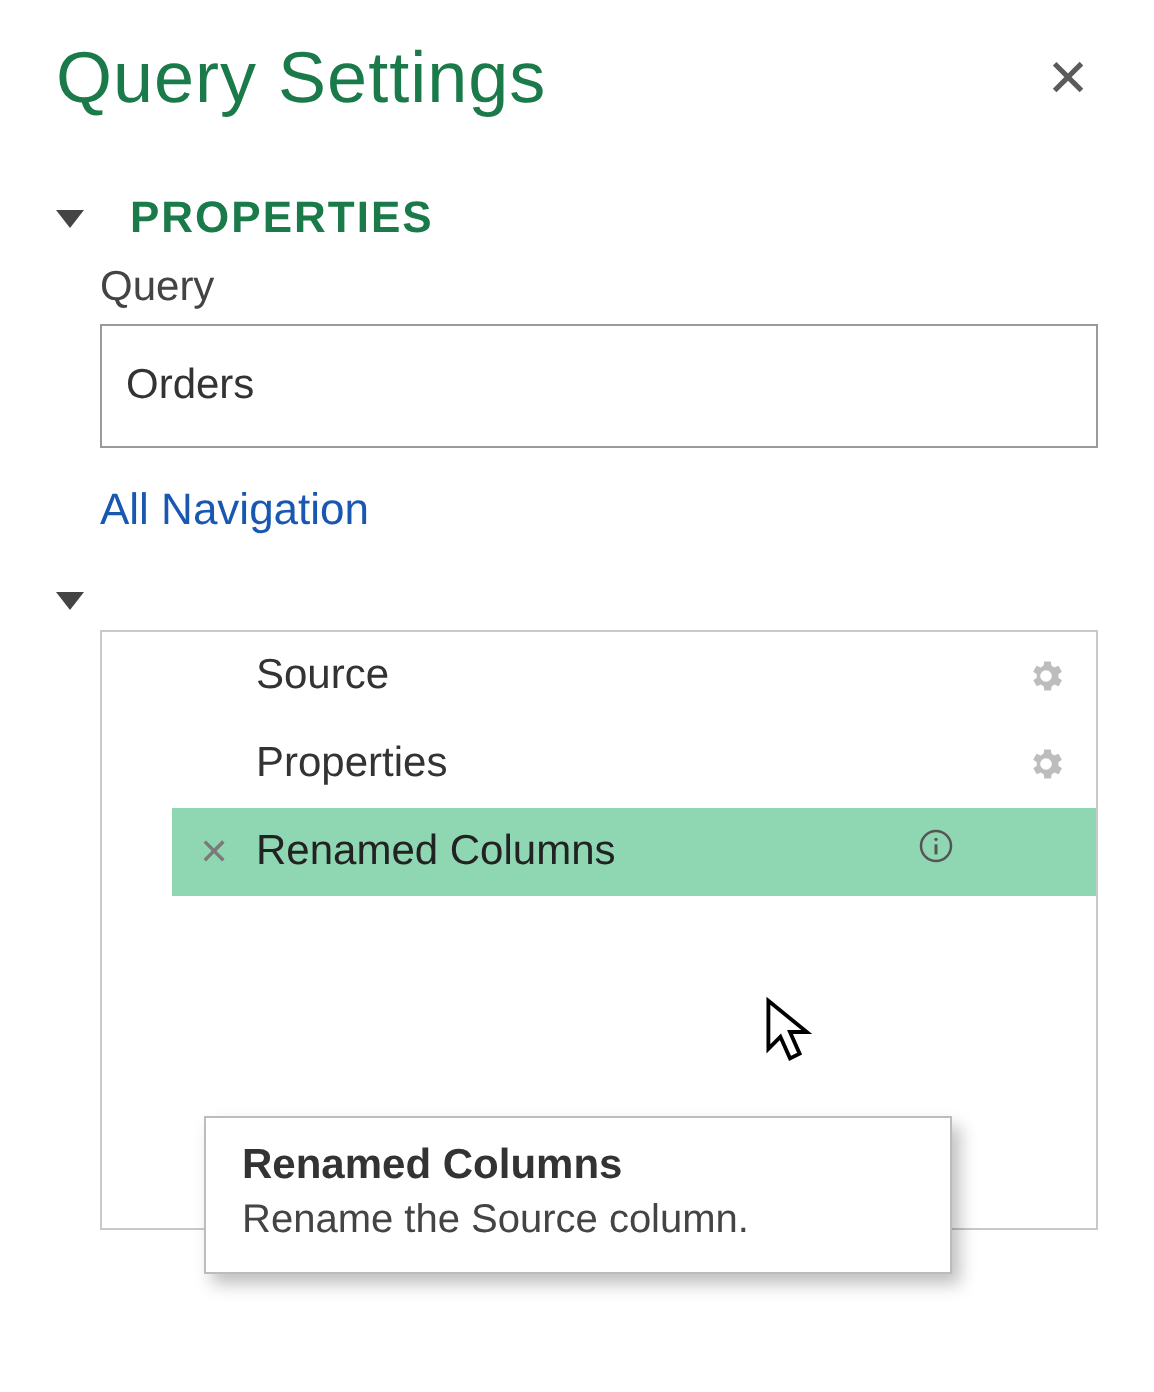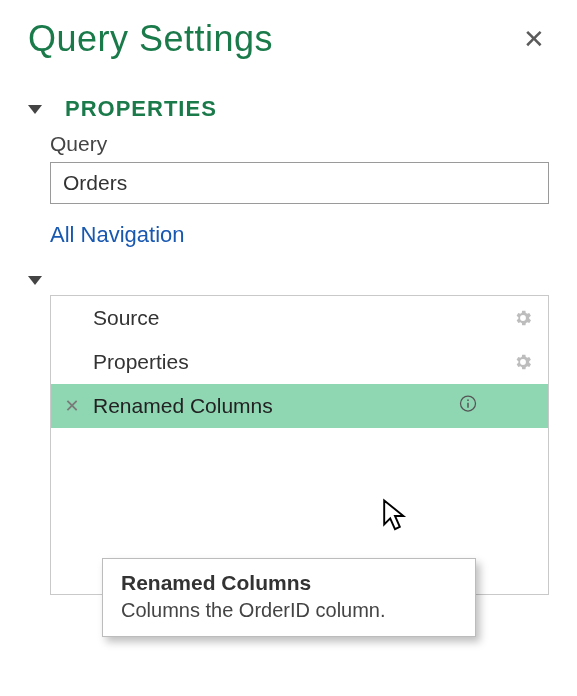--- a/index.html
+++ b/index.html
@@ -65,39 +65,40 @@
     color: #444;
     margin: 8px 0 6px 22px;
     font-weight: 400;
   }
   .name-input {
     display: block;
     margin-left: 22px;
     width: calc(100% - 22px);
     font-size: 21px;
     font-family: inherit;
-    padding: 8px 12px;
+    padding: 18px 12px;
     border: 1px solid #9a9a9a;
     outline: none;
     color: #333;
   }
   .all-props {
     display: inline-block;
     margin: 18px 0 0 22px;
     font-size: 22px;
     color: #1858b0;
     cursor: pointer;
   }
   .steps-box {
     margin-left: 22px;
     border: 1px solid #c9c9c9;
     width: calc(100% - 22px);
     min-height: 300px;
     position: relative;
     padding-bottom: 120px;
+    padding-left: 35px;
   }
   .step-row {
     display: flex;
     align-items: center;
     height: 44px;
     padding: 0 12px 0 10px;
     gap: 10px;
     font-size: 21px;
     color: #333;
     position: relative;
@@ -226,14 +227,14 @@
 </div>
 
 <div class="cursor-arrow">
   <svg viewBox="0 0 24 30">
       <path d="M3 2 L3 22 L8 17 L12 26 L16 24 L12 15 L19 15 Z" fill="#ffffff" stroke="#000" stroke-width="1.6"></path>
     </svg>
 </div>
 
 <div class="tooltip">
   <div class="tooltip-title">Renamed Columns</div>
-  <div class="tooltip-body">Columns the OrderID column.</div>
+  <div class="tooltip-body">Rename the Source column.</div>
 </div>
 
 </body></html>

